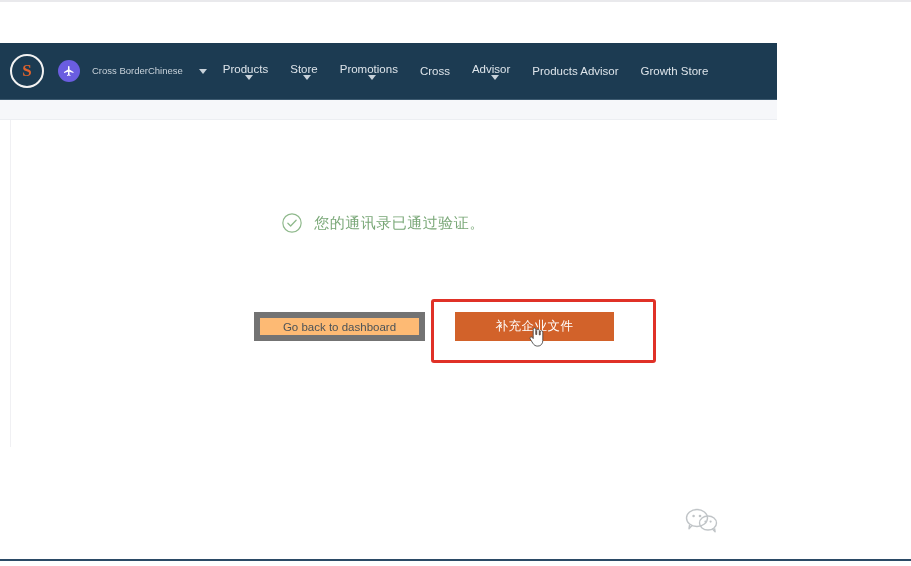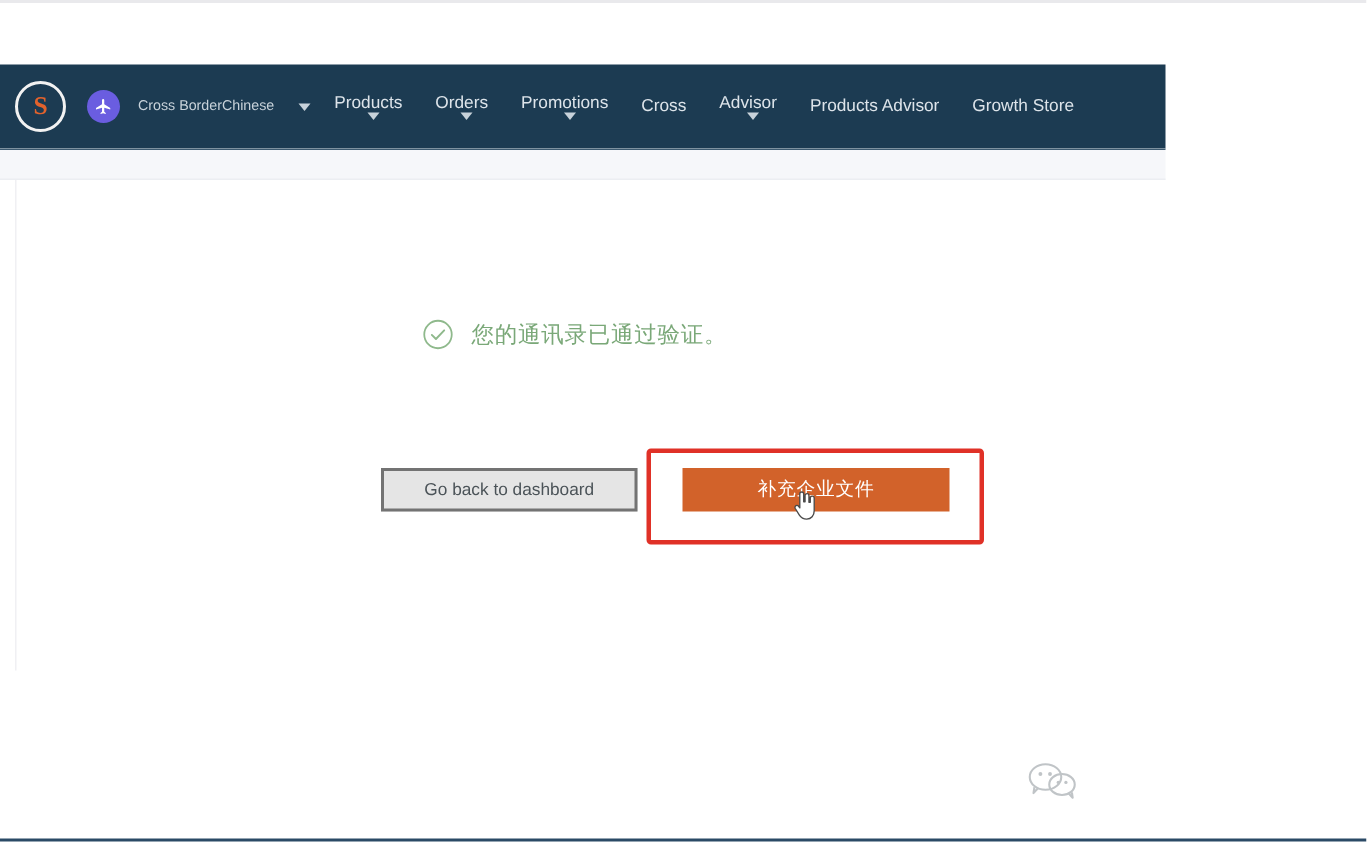--- a/index.html
+++ b/index.html
@@ -162,22 +162,22 @@
     white-space: nowrap;
   }
 
   
   .btn-secondary {
     position: absolute;
     top: 312px;
     left: 254px;
     width: 171px;
     height: 29px;
-    background: #e5e5e5;
-    border: 2px solid #737373;
+    background: #fdba74;
+    border: 6px solid #737373;
     box-sizing: border-box;
     display: flex;
     align-items: center;
     justify-content: center;
     color: #4b5358;
     font-size: 11.5px;
     cursor: pointer;
   }
 
   .annotation-box {
@@ -188,21 +188,21 @@
     height: 64px;
     border: 3px solid #e03127;
     border-radius: 3px;
     box-sizing: border-box;
   }
 
   .btn-primary {
     position: absolute;
     top: 312px;
     left: 455px;
-    width: 178px;
+    width: 159px;
     height: 29px;
     background: #d2622a;
     border: none;
     box-sizing: border-box;
     display: flex;
     align-items: center;
     justify-content: center;
     color: #ffffff;
     font-size: 12.5px;
     letter-spacing: 0.5px;
@@ -268,21 +268,21 @@
     </div>
     <span class="caret"></span>
   </div>
 
   <div class="nav-items">
     <div class="nav-item">
       <span>Products</span>
       <span class="caret"></span>
     </div>
     <div class="nav-item">
-      <span>Orders</span>
+      <span>Store</span>
       <span class="caret"></span>
     </div>
     <div class="nav-item">
       <span>Promotions</span>
       <span class="caret"></span>
     </div>
     <div class="nav-item">
       <span>Cross</span>
     </div>
     <div class="nav-item">

